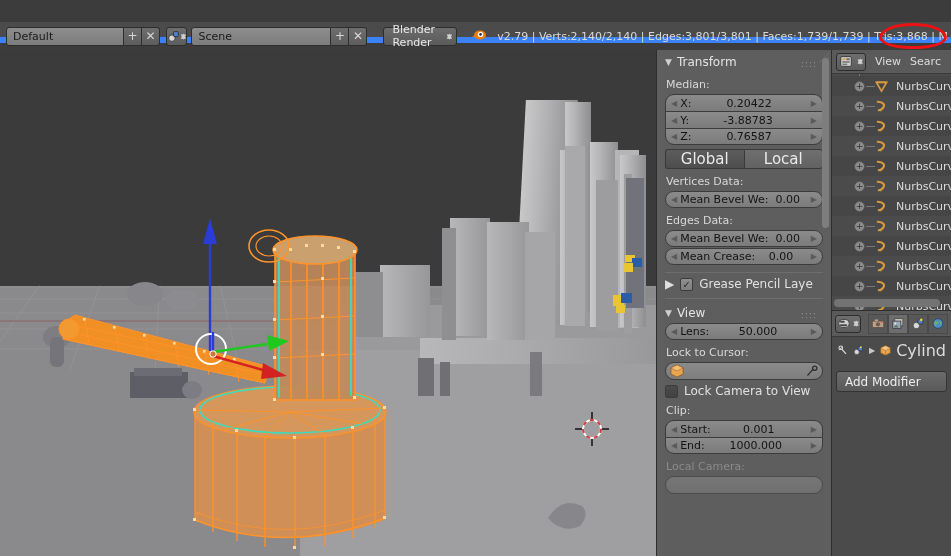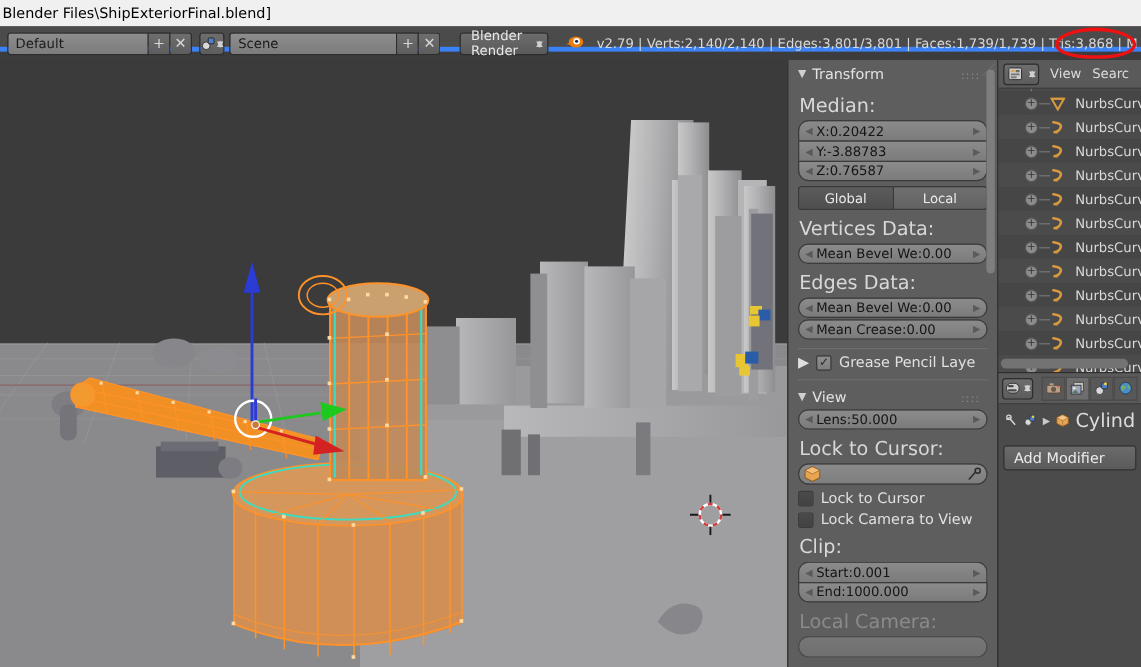--- a/index.html
+++ b/index.html
@@ -16,21 +16,21 @@
     position: absolute; left: 0; top: 0; width: 951px; height: 22px;
     background: #f0f0f0; color: #000;
     font-size: 12px; line-height: 22px; padding-left: 2px;
     white-space: nowrap; overflow: hidden;
   }
 
   
   #topbar {
     position: absolute; left: 0; top: 22px; width: 951px; height: 21px;
     background: #4b4b4b;
-    border-bottom: 4px solid #3b82f6;
+    border-bottom: 6px solid #3b82f6;
   }
   .bar-row { display: flex; align-items: center; height: 28px; padding: 0 3px; }
   .text-field {
     background: linear-gradient(#8d8d8d,#7c7c7c);
     border: 1px solid #2e2e2e;
     color: #1a1a1a; padding: 0 6px;
     border-radius: 3px 0 0 3px;
     height: 19px; display: flex; align-items: center; font-size: 11px;
   }
   .sq-btn {
@@ -115,38 +115,38 @@
     overflow: hidden;
   }
   .panel-hd {
     display: flex; align-items: center; gap: 5px;
     color: #e3e3e3; font-size: 12px; padding: 5px 8px 3px 8px;
     position: relative;
   }
   .panel-hd .tri { font-size: 9px; color: #cfcfcf; }
   .grip { position: absolute; right: 14px; top: 9px; color: #8f8f8f; font-size: 9px; letter-spacing: 1px; }
   .panel-sec { padding: 0 8px; }
-  .sub-label { color: #d8d8d8; font-size: 16px; margin: 6px 0 3px 1px; }
+  .sub-label { color: #d8d8d8; font-size: 11px; margin: 6px 0 3px 1px; }
   .sub-label.dim { color: #8a8a8a; }
   .num-field {
     height: 17px; margin-bottom: 1px;
     background: linear-gradient(#8b8b8b,#7b7b7b);
     border: 1px solid #3c3c3c; border-radius: 9px;
     display: flex; align-items: center; justify-content: space-between;
     padding: 0 5px; font-size: 11px; color: #141414;
   }
   .num-field .nf-arrow { color: #5a5a5a; font-size: 8px; }
   .num-field .nf-name { flex: 0 0 auto; padding-left: 3px; }
-  .num-field .nf-val { flex: 1 1 auto; text-align: left; padding-right: 4px; }
+  .num-field .nf-val { flex: 1 1 auto; text-align: center; padding-right: 4px; }
   .num-field.grp-top { border-radius: 9px 9px 0 0; margin-bottom: 0; border-bottom: none; }
   .num-field.grp-mid { border-radius: 0; margin-bottom: 0; border-bottom: none; }
   .num-field.grp-bot { border-radius: 0 0 9px 9px; }
   .toggle-row { display: flex; margin: 4px 0 2px 0; }
   .tog {
-    flex: 1; height: 20px; font-size: 11px; color: #eaeaea;
+    flex: 1; height: 20px; font-size: 15px; color: #eaeaea;
     display: flex; align-items: center; justify-content: center;
     border: 1px solid #3a3a3a;
     background: linear-gradient(#5c5c5c,#4e4e4e);
   }
   .tog:first-child { border-radius: 3px 0 0 3px; border-right: none; }
   .tog:last-child { border-radius: 0 3px 3px 0;
     background: linear-gradient(#6f6f6f,#626262); }
   .sep { height: 1px; background: #6e6e6e; margin: 7px 0 2px 0; }
   .chk-row { display: flex; align-items: center; gap: 6px; margin: 4px 0; color: #e0e0e0; font-size: 12px; }
   .chk-box {
@@ -234,21 +234,20 @@
     border: 1px solid #333; border-radius: 3px;
     color: #ececec; font-size: 12px;
     display: flex; align-items: center; padding-left: 8px;
   }
 </style>
 </head>
 <body>
 
 <div id="app">
 
-  <div id="titlebar">Blender Files\ShipExteriorFinal.blend]</div>
 
   <div id="topbar">
     <div class="bar-row">
 
       <div style="display:flex;align-items:center;margin-left:3px;">
         <div class="text-field" style="width:118px;">Default</div>
         <div class="sq-btn">+</div>
         <div class="sq-btn last">✕</div>
       </div>
 
@@ -604,24 +603,20 @@
           <polygon points="8,1 15,4.5 15,11.5 8,15 1,11.5 1,4.5" fill="#e8a451" stroke="#8a5c22"></polygon>
           <polygon points="8,1 15,4.5 8,8 1,4.5" fill="#f5bd77" stroke="#8a5c22" stroke-width=".6"></polygon>
         </svg>
         <span style="flex:1"></span>
         <svg width="13" height="13" viewBox="0 0 16 16">
           <line x1="3" y1="13" x2="10" y2="5" stroke="#2c2c2c" stroke-width="1.6"></line>
           <circle cx="12" cy="4" r="2.6" fill="none" stroke="#2c2c2c" stroke-width="1.6"></circle>
         </svg>
       </div>
 
-      <div class="chk-row">
-        <span class="chk-box off">✓</span>
-        <span>Lock to Cursor</span>
-      </div>
       <div class="chk-row">
         <span class="chk-box off">✓</span>
         <span>Lock Camera to View</span>
       </div>
 
       <div class="sub-label">Clip:</div>
       <div class="num-field grp-top">
         <span class="nf-arrow">◀</span>
         <span class="nf-name">Start:</span>
         <span class="nf-val">0.001</span>

